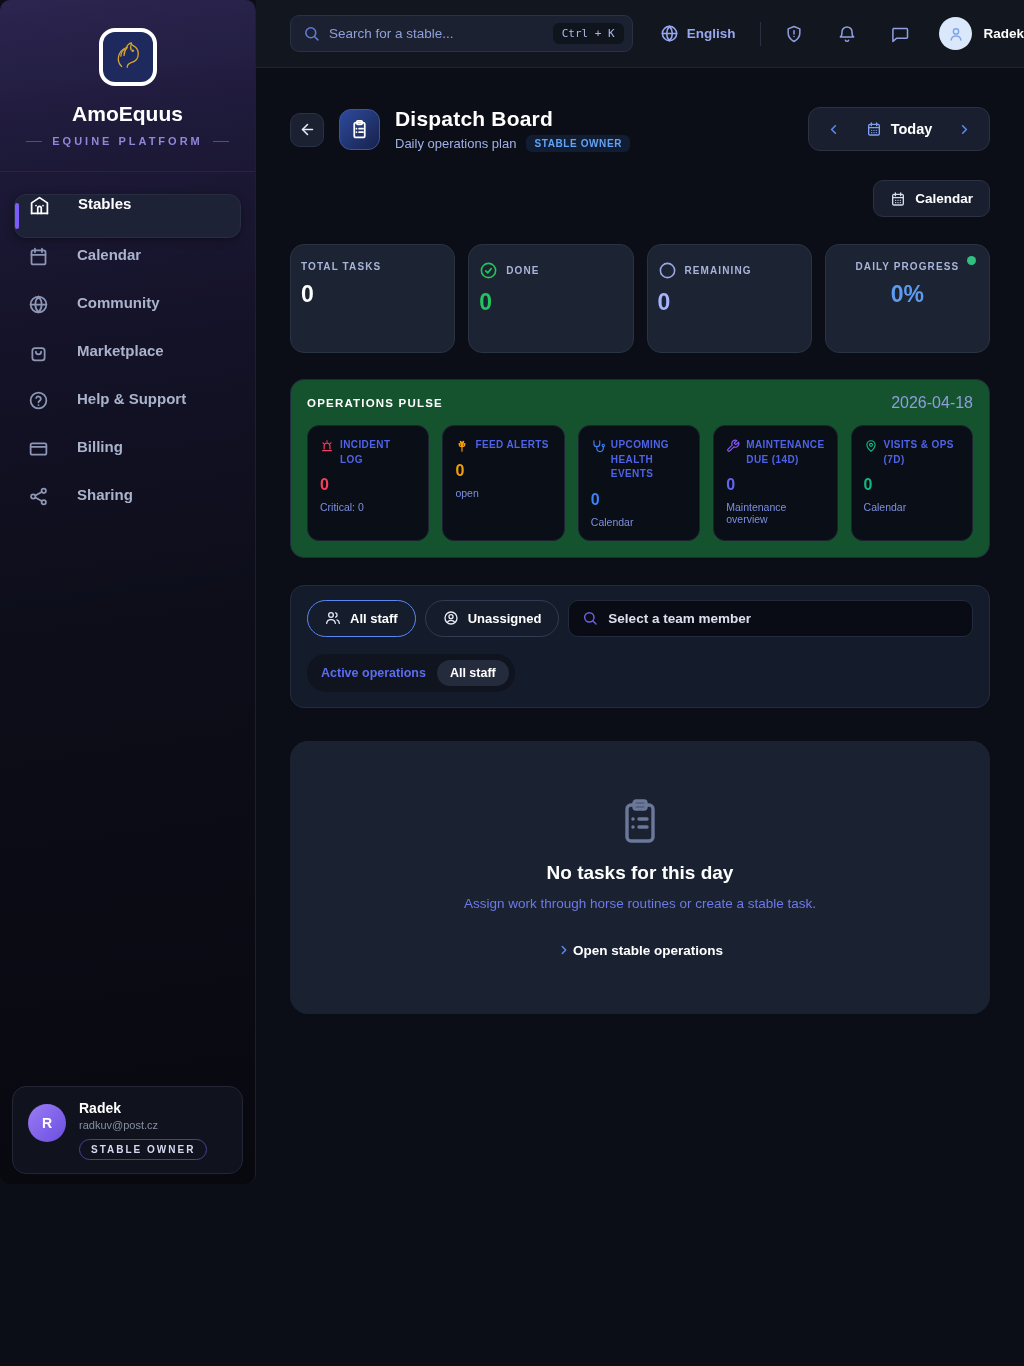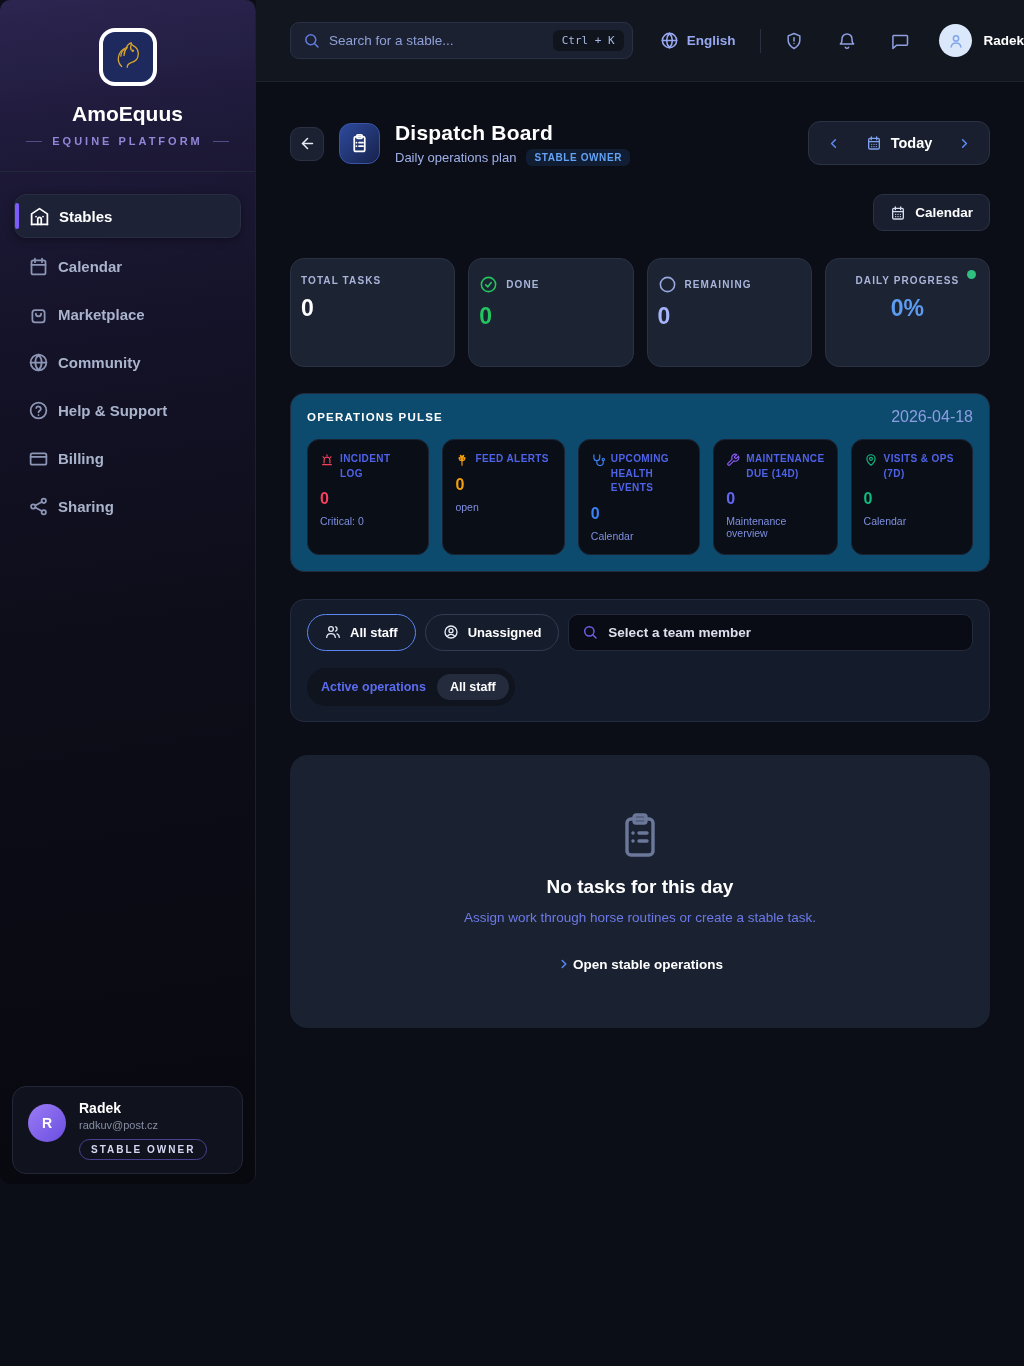--- a/index.html
+++ b/index.html
@@ -14,21 +14,21 @@
   .logo-box { width:58px; height:58px; background:#fff; border-radius:16px; padding:4px; }
   .logo-inner { width:100%; height:100%; background:#1e2a5e; border-radius:12px;
     display:flex; align-items:center; justify-content:center; }
   .brand-name { text-align:center; font-size:21px; font-weight:bold; margin-top:16px; color:#fff; }
   .brand-tag { display:flex; align-items:center; justify-content:center; gap:10px; margin-top:9px; }
   .brand-tag .dash { width:16px; height:1px; background:#544a8c; }
   .brand-tag .tag-text { font-size:11px; font-weight:bold; letter-spacing:3px; color:#9186d8; }
   .side-divider { height:1px; background:#23273a; margin:24px 0 0 0; }
 
   .nav { padding:22px 14px 0 14px; }
-  .nav-item { position:relative; display:flex; align-items:center; gap:9px; height:40px;
+  .nav-item { position:relative; display:flex; align-items:flex-start; gap:28px; height:40px;
     padding:0 14px; margin-bottom:8px; border-radius:12px; color:#aab3cc; font-size:15px;
     font-weight:600; cursor:pointer; }
   .nav-item .nicon { width:21px; height:21px; color:#8d97b5; flex:0 0 auto; display:flex; }
   .nav-item.active { height:44px; background:#1d2236; border:1px solid #272d42;
     box-shadow:0 2px 8px rgba(0,0,0,.35); color:#fff; font-weight:bold; }
   .nav-item.active .nicon { color:#fff; }
   .nav-item.active::before { content:""; position:absolute; left:0; top:8px; bottom:8px;
     width:4px; border-radius:4px; background:#7c5cfa; }
 
   .side-user { position:absolute; left:12px; right:12px; bottom:10px; background:#10131d;
@@ -36,21 +36,21 @@
   .side-avatar { width:38px; height:38px; border-radius:50%; flex:0 0 auto;
     background:linear-gradient(135deg,#9b7bf5,#6a4fe0); display:flex; align-items:center;
     justify-content:center; font-weight:bold; font-size:14px; color:#fff; margin-top:4px; }
   .side-user-name { font-size:14px; font-weight:bold; color:#fff; }
   .side-user-email { font-size:11px; color:#868ea3; margin-top:3px; }
   .side-role { display:inline-block; margin-top:8px; border:1px solid #4a4190; border-radius:999px;
     padding:4px 11px; font-size:10px; font-weight:bold; letter-spacing:2px; color:#d6d9f2; }
 
   
   .main { margin-left:256px; }
-  .topbar { height:82px; background:#12161f; border-bottom:1px solid #1e2330;
+  .topbar { height:68px; background:#12161f; border-bottom:1px solid #1e2330;
     display:flex; align-items:center; padding:0 0 0 34px; }
   .searchbox { width:355px; height:37px; background:#1b2130; border:1px solid #2a3145;
     border-radius:9px; display:flex; align-items:center; padding:0 8px 0 12px; gap:9px; }
   .searchbox .sicon { width:17px; height:17px; color:#5f7adb; flex:0 0 auto; display:flex; }
   .searchbox input { flex:1; background:transparent; border:none; outline:none;
     font-family:"Liberation Sans",sans-serif; font-size:13.5px; color:#dfe5f5; min-width:0; }
   .searchbox input::placeholder { color:#8fa0d8; }
   .kbd { background:#10141d; border-radius:6px; padding:4px 9px; font-family:"DejaVu Sans Mono",monospace;
     font-size:11px; color:#aab8e8; white-space:nowrap; }
   .lang { display:flex; align-items:center; gap:8px; margin-left:27px; color:#97a8f0;
@@ -102,21 +102,21 @@
   .stat-label { font-size:10px; font-weight:bold; letter-spacing:1.1px; color:#a8b4da; }
   .stat-value { font-size:23px; font-weight:800; margin-top:9px; color:#fff; }
   .stat-card .licon { width:19px; height:19px; display:flex; flex:0 0 auto; }
   .v-green { color:#22c55e; } .i-green { color:#22c55e; }
   .v-lav { color:#a5b4fc; } .i-lav { color:#9aa8e0; }
   .stat-card.centered { text-align:center; }
   .v-blue { color:#5d9bf0; }
   .prog-dot { position:absolute; top:11px; right:13px; width:9px; height:9px; border-radius:50%;
     background:#2fbf7f; }
 
-  .pulse { margin-top:26px; background:#0c4a6e; border:1px solid #232c3f; border-radius:14px;
+  .pulse { margin-top:26px; background:#14532d; border:1px solid #232c3f; border-radius:14px;
     padding:14px 16px 16px 16px; }
   .pulse-head { display:flex; justify-content:space-between; align-items:center; }
   .pulse-title { font-size:11.5px; font-weight:bold; letter-spacing:1.2px; color:#fff; }
   .pulse-date { font-size:16px; color:#8e9ee0; }
   .pulse-grid { display:grid; grid-template-columns:repeat(5,1fr); gap:13px; margin-top:13px; }
   .pulse-tile { background:#0a0e17; border:1px solid #1b2333; border-radius:12px; padding:12px 12px;
     min-height:84px; cursor:pointer; }
   .pt-label-row { display:flex; gap:6px; align-items:flex-start; }
   .pt-label { font-size:10px; font-weight:bold; letter-spacing:.4px; color:#4f63e8;
     line-height:1.45; text-transform:uppercase; }
@@ -202,34 +202,34 @@
         <svg viewBox="0 0 24 24" fill="none" stroke="currentColor" stroke-width="2" stroke-linecap="round" stroke-linejoin="round">
             <rect x="4" y="5" width="16" height="16" rx="2"></rect>
             <path d="M8 3v4M16 3v4M4 10h16"></path>
           </svg>
       </span>
       <span>Calendar</span>
     </div>
     <div class="nav-item">
       <span class="nicon">
         <svg viewBox="0 0 24 24" fill="none" stroke="currentColor" stroke-width="2" stroke-linecap="round" stroke-linejoin="round">
+            <circle cx="12" cy="12" r="9"></circle>
+            <path d="M3 12h18M12 3a13 13 0 0 1 0 18M12 3a13 13 0 0 0 0 18"></path>
+          </svg>
+      </span>
+      <span>Community</span>
+    </div>
+    <div class="nav-item">
+      <span class="nicon">
+        <svg viewBox="0 0 24 24" fill="none" stroke="currentColor" stroke-width="2" stroke-linecap="round" stroke-linejoin="round">
             <rect x="5" y="7" width="14" height="14" rx="3"></rect>
             <path d="M9 11a3 3 0 0 0 6 0"></path>
           </svg>
       </span>
       <span>Marketplace</span>
-    </div>
-    <div class="nav-item">
-      <span class="nicon">
-        <svg viewBox="0 0 24 24" fill="none" stroke="currentColor" stroke-width="2" stroke-linecap="round" stroke-linejoin="round">
-            <circle cx="12" cy="12" r="9"></circle>
-            <path d="M3 12h18M12 3a13 13 0 0 1 0 18M12 3a13 13 0 0 0 0 18"></path>
-          </svg>
-      </span>
-      <span>Community</span>
     </div>
     <div class="nav-item">
       <span class="nicon">
         <svg viewBox="0 0 24 24" fill="none" stroke="currentColor" stroke-width="2" stroke-linecap="round" stroke-linejoin="round">
             <circle cx="12" cy="12" r="9"></circle>
             <path d="M9.3 9.2a2.8 2.8 0 0 1 5.4 1c0 1.8-2.7 2.2-2.7 3.8"></path>
             <path d="M12 17.2h.01"></path>
           </svg>
       </span>
       <span>Help &amp; Support</span>

